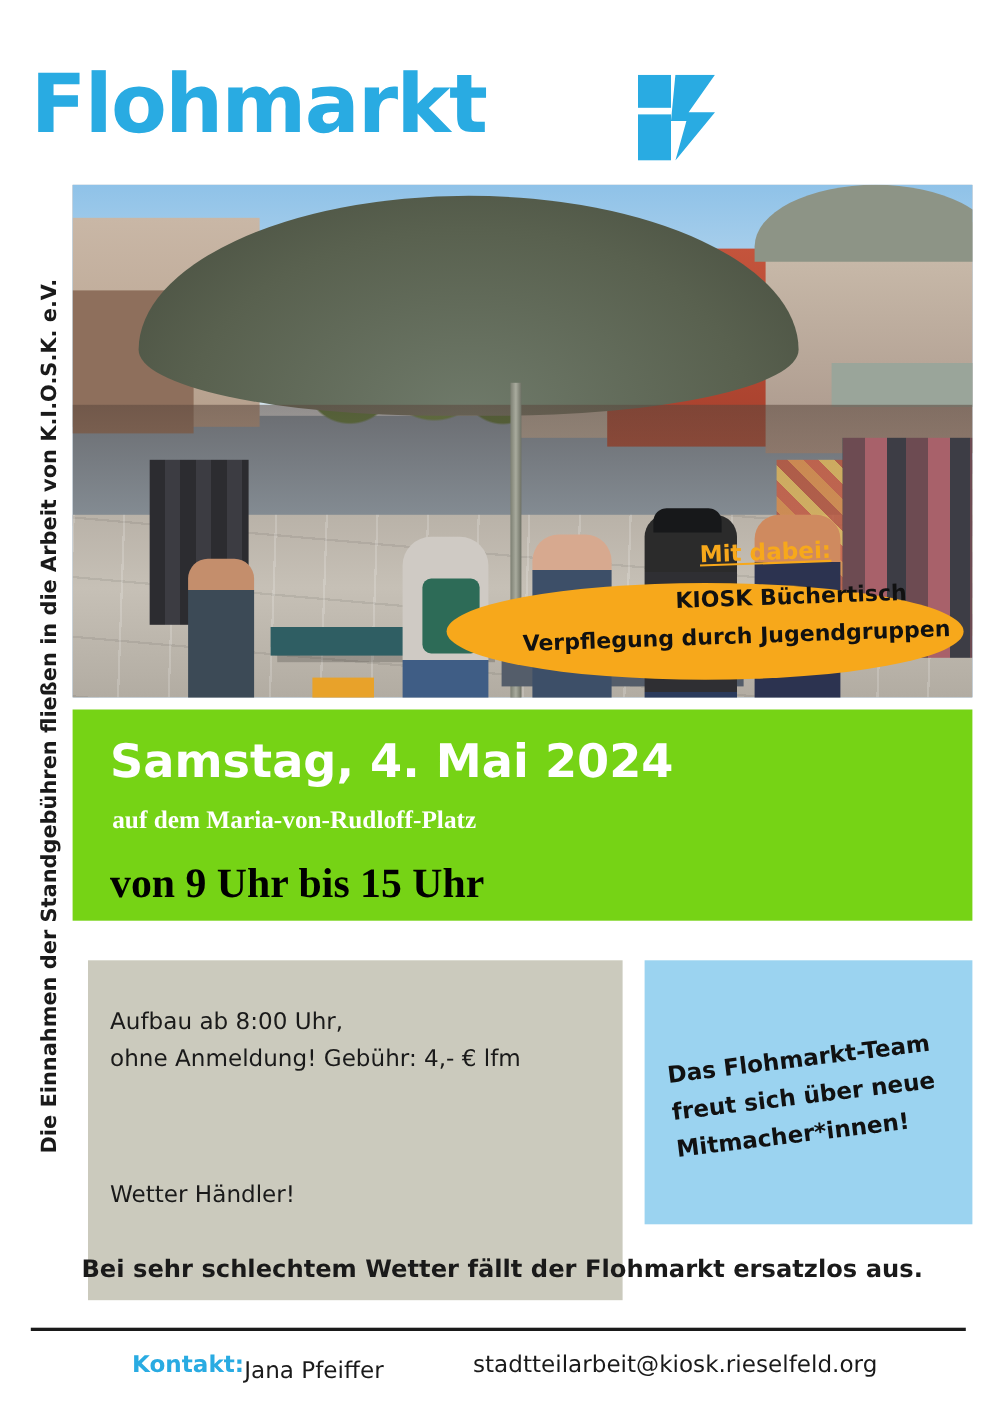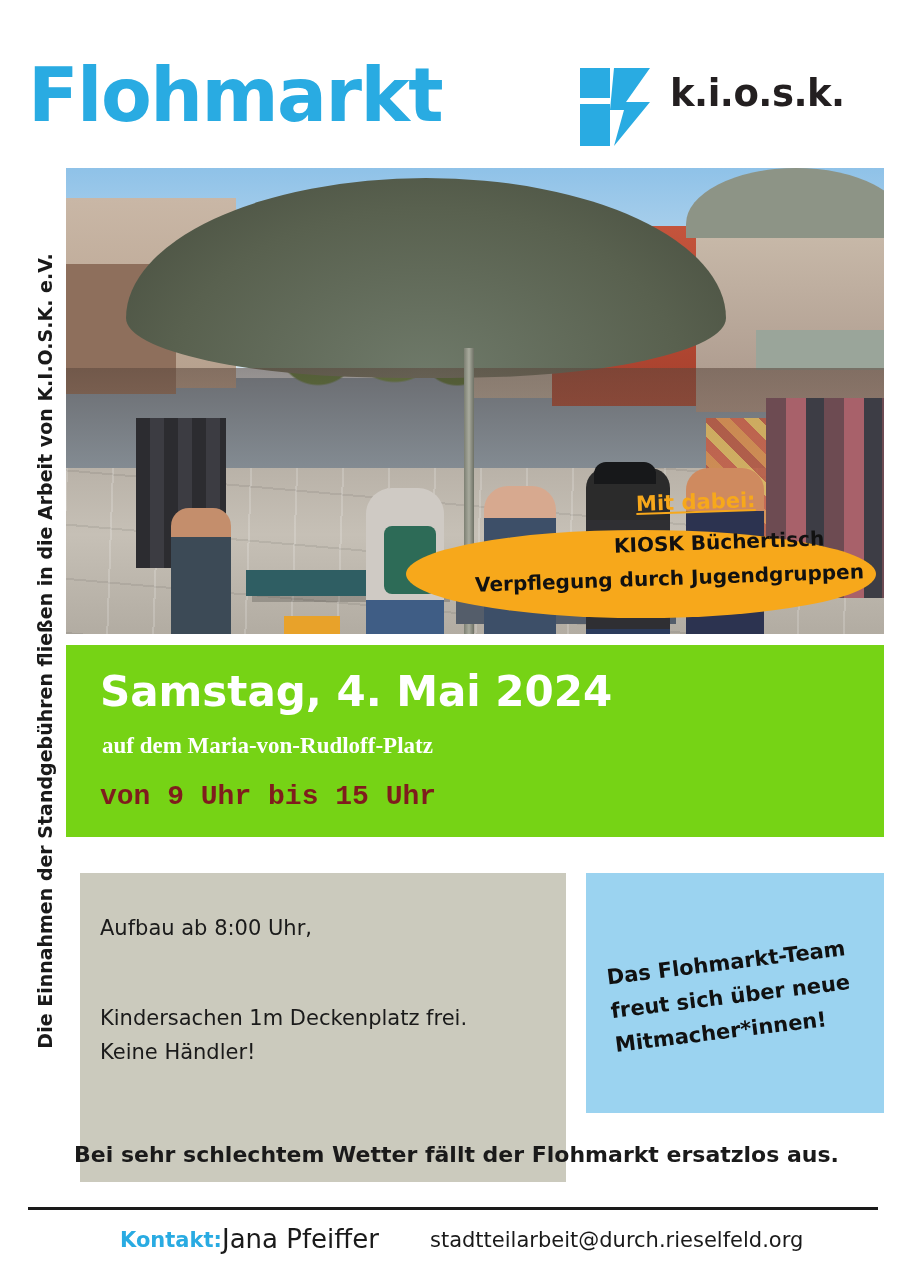--- a/index.html
+++ b/index.html
@@ -241,22 +241,22 @@
     font-size: 42px; font-weight: bold; color:#fff;
     font-family: "DejaVu Sans", sans-serif;
   }
   .gb-2 {
     position:absolute; left:36px; top:88px;
     font-size: 23px; font-weight: bold; color:#fff;
     font-family: Liberation Serif, serif;
   }
   .gb-3 {
     position:absolute; left:34px; top:136px;
-    font-size: 28px; font-weight: bold; color:#7f1d1d;
-    font-family: Liberation Mono, monospace;
+    font-size: 38px; font-weight: bold; color:#000000;
+    font-family: Liberation Serif, serif;
   }
 
   
   .grey-box {
     position: absolute;
     left: 80px; top: 873px;
     width: 486px; height: 309px;
     background: #CBCABD;
   }
   .grey-text {
@@ -305,22 +305,22 @@
     width: 905px;
     height: 40px;
     padding-left: 24px;
   }
   .kontakt-label {
     position:absolute; left:120px; top:4px;
     font-size:21px; font-weight:bold; color:#29ABE2;
     font-family: "DejaVu Sans", sans-serif;
   }
   .kontakt-name {
-    position:absolute; left:222px; top:0;
-    font-size:26px; color:#1a1a1a;
+    position:absolute; left:222px; top:10px;
+    font-size:21px; color:#1a1a1a;
     font-family: "DejaVu Sans", sans-serif;
   }
   .kontakt-mail {
     position:absolute; left:430px; top:4px;
     font-size:21px; color:#1a1a1a;
     font-family: "DejaVu Sans", sans-serif;
   }
 </style>
 </head>
 <body>
@@ -331,21 +331,20 @@
     <div class="title-main">Flohmarkt</div>
 
     <div class="logo-block">
       <div class="logo-mark">
         <svg width="70" height="78" viewBox="0 0 70 78" xmlns="http://www.w3.org/2000/svg">
           <rect x="0" y="0" width="30" height="30" fill="#29ABE2"></rect>
           <rect x="0" y="36" width="30" height="42" fill="#29ABE2"></rect>
           <polygon points="34,0 70,0 46,34 70,34 34,78 44,42 30,42" fill="#29ABE2"></polygon>
         </svg>
       </div>
-      <div class="logo-text">k.i.o.s.k.</div>
     </div>
   </div>
 
   <div class="side-text">Die Einnahmen der Standgebühren fließen in die Arbeit von K.I.O.S.K. e.V.</div>
 
   <div class="photo">
     <div class="sky"></div>
     <div class="bldg-left"></div>
     <div class="bldg-left2"></div>
     <div class="trees"></div>
@@ -386,39 +385,40 @@
   <div class="green-band">
     <div class="gb-1">Samstag, 4. Mai 2024</div>
     <div class="gb-2">auf dem Maria-von-Rudloff-Platz</div>
     <div class="gb-3">von 9 Uhr bis 15 Uhr</div>
   </div>
 
   <div class="grey-box">
     <div class="grey-text">
       <p>
         <span>Aufbau ab 8:00 Uhr,</span><br>
+        <span>ohne Anmeldung! Gebühr: 4,- € lfm</span>
       </p>
       <p>
         <br>
-        <span>Kindersachen 1m Deckenplatz frei.</span><br>
-        <span>Keine Händler!</span>
+        <br>
+        <span>Wetter Händler!</span>
       </p>
     </div>
   </div>
 
   <div class="blue-box">
     <div class="blue-text">
       <span>Das Flohmarkt-Team</span><br>
       <span>freut sich über neue</span><br>
       <span>Mitmacher*innen!</span>
     </div>
   </div>
 
   <div class="weather">Bei sehr schlechtem Wetter fällt der Flohmarkt ersatzlos aus.</div>
 
   <div class="rule"></div>
   <div class="footer">
     <div class="kontakt-label">Kontakt:</div>
     <div class="kontakt-name">Jana Pfeiffer</div>
-    <div class="kontakt-mail">stadtteilarbeit@durch.rieselfeld.org</div>
+    <div class="kontakt-mail">stadtteilarbeit@kiosk.rieselfeld.org</div>
   </div>
 
 </div>
 
 </body></html>

